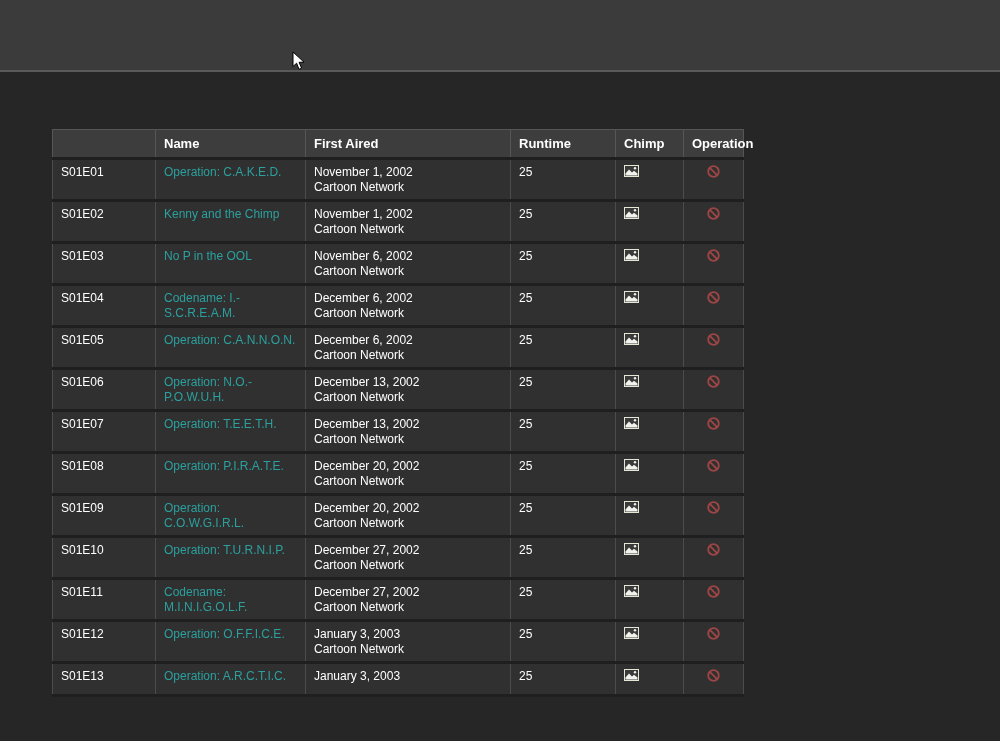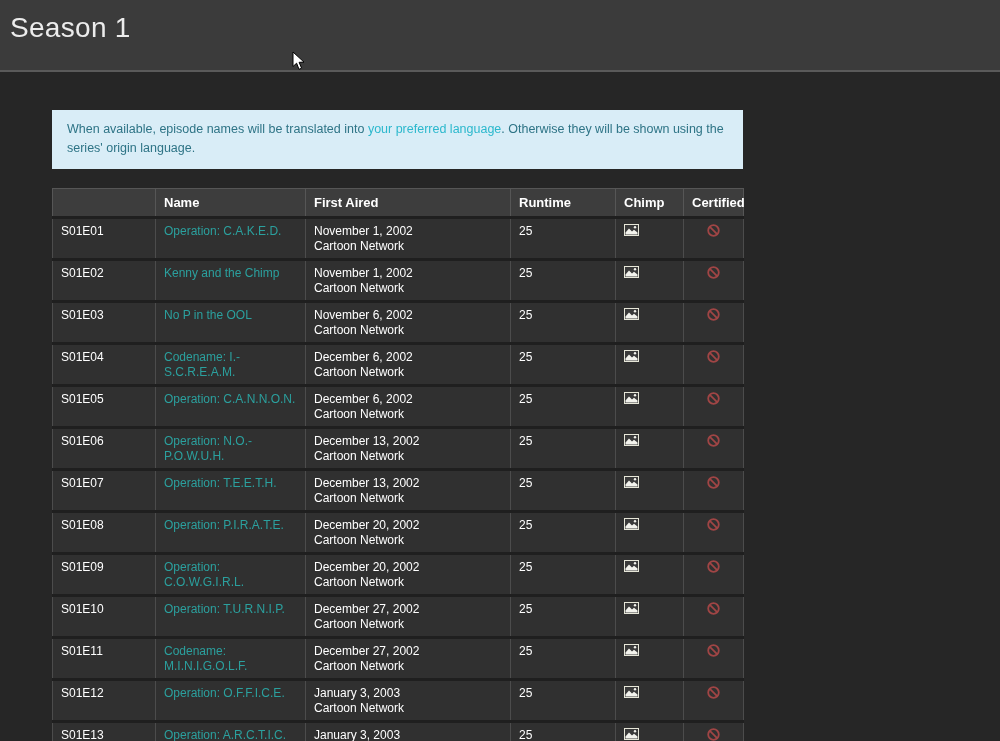--- a/index.html
+++ b/index.html
@@ -54,43 +54,41 @@
   td.img-cell{padding-top:7px;}
   td.cert-cell{text-align:center;padding-top:7px;}
   .icon-wrap{display:inline-block;line-height:0;}
   
   .cursor{position:absolute;left:292px;top:51px;pointer-events:none;}
 </style>
 </head>
 <body>
 
 <div class="topbar">
-  <h1 class="page-title">Season 1</h1>
 </div>
 
 <div class="content">
-  <div class="alert"><span>When available, episode names will be translated into </span><a>your preferred language</a><span>. Otherwise they will be shown using the series' origin language.</span></div>
 
   <table class="episodes">
     <colgroup>
       <col style="width:103px">
         <col style="width:150px">
         <col style="width:205px">
       <col style="width:105px">
         <col style="width:68px">
         <col style="width:60px">
     </colgroup>
     <thead>
       <tr>
         <th></th>
         <th>Name</th>
         <th>First Aired</th>
         <th>Runtime</th>
         <th>Chimp</th>
-        <th>Certified</th>
+        <th>Operation</th>
       </tr>
     </thead>
     <tbody id="tbody">
   <tr>
     <td class="ep-id">S01E01</td>
     <td><a class="ep-link">Operation: C.A.K.E.D.</a></td>
     <td>
       <div>November 1, 2002</div>
       <div>Cartoon Network</div>
     </td>

